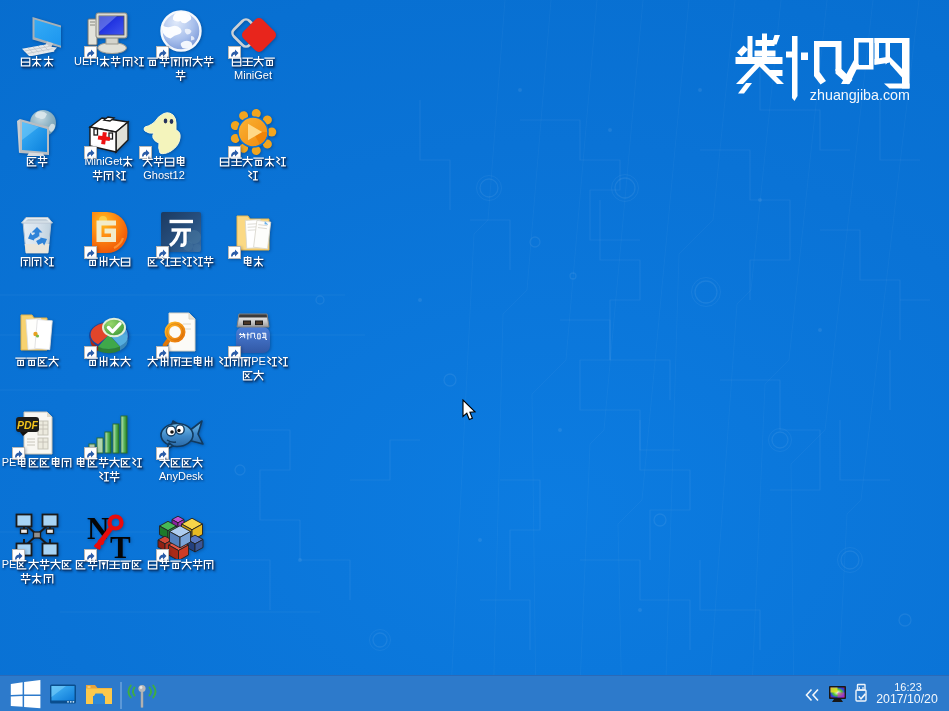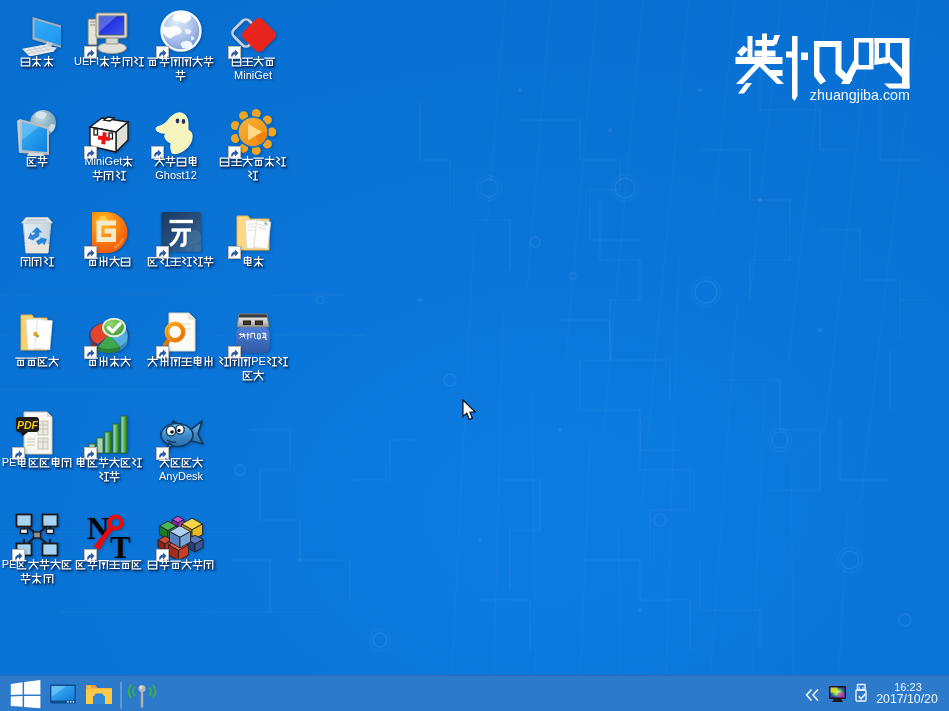--- a/index.html
+++ b/index.html
@@ -405,21 +405,21 @@
         </svg>
         <svg class="pc" width="11.2" height="12.7" viewBox="0 0 12 13.5">
           <g fill="none" stroke-linecap="square">
             <path d="M2,1.5l3,2.5l-3,2.5l3,2.5M7,2h4M9,2v9M7,11h4" stroke="#0d3468" stroke-width="1.8" transform="translate(0.9,1.6)" opacity="0.55"></path>
             <path d="M2,1.5l3,2.5l-3,2.5l3,2.5M7,2h4M9,2v9M7,11h4" stroke="#fff" stroke-width="1.3" transform="translate(0,0.7)"></path>
           </g>
         </svg>
       </div>
     </div>
   </div>
-<div class="item" style="left:152px;top:108px">
+<div class="item" style="left:140px;top:108px">
     <div class="ic"><svg width="48" height="48" viewBox="0 0 48 48">
 <path d="M20,8 q7,-6 13,-1 q3,3 3,8 l0,7 q5,2 4,8 q-1,8 -9,13 q-7,4 -11,2 q-2,-5 -1,-10 q-4,-1 -6,-5 q-1,-3 1,-5 q-5,1 -9,-2 q-2,-2 0,-4 q4,-1 7,-3 q3,-2 5,-5 q1,-2 3,-3z" fill="#f4f4bc" stroke="#f8f8d8" stroke-width="1"></path>
 <ellipse cx="25.5" cy="13" rx="1.8" ry="2.4" fill="#27335c"></ellipse>
 <ellipse cx="31.5" cy="13.5" rx="1.8" ry="2.4" fill="#27335c"></ellipse>
 </svg><svg class="badge" width="13" height="13" viewBox="0 0 13 13">
         <rect x="0.5" y="0.5" width="12" height="12" fill="#fff" stroke="#b8b8b8" stroke-width="1"></rect>
         <path d="M3,10.5 q0,-4.5 4,-5 l0,-2 3.5,3.5 -3.5,3.5 0,-2 q-2.5,0.2 -2.5,2 z" fill="#2a5ca8"></path>
       </svg></div>
     <div class="lab">
       <div class="lline">

